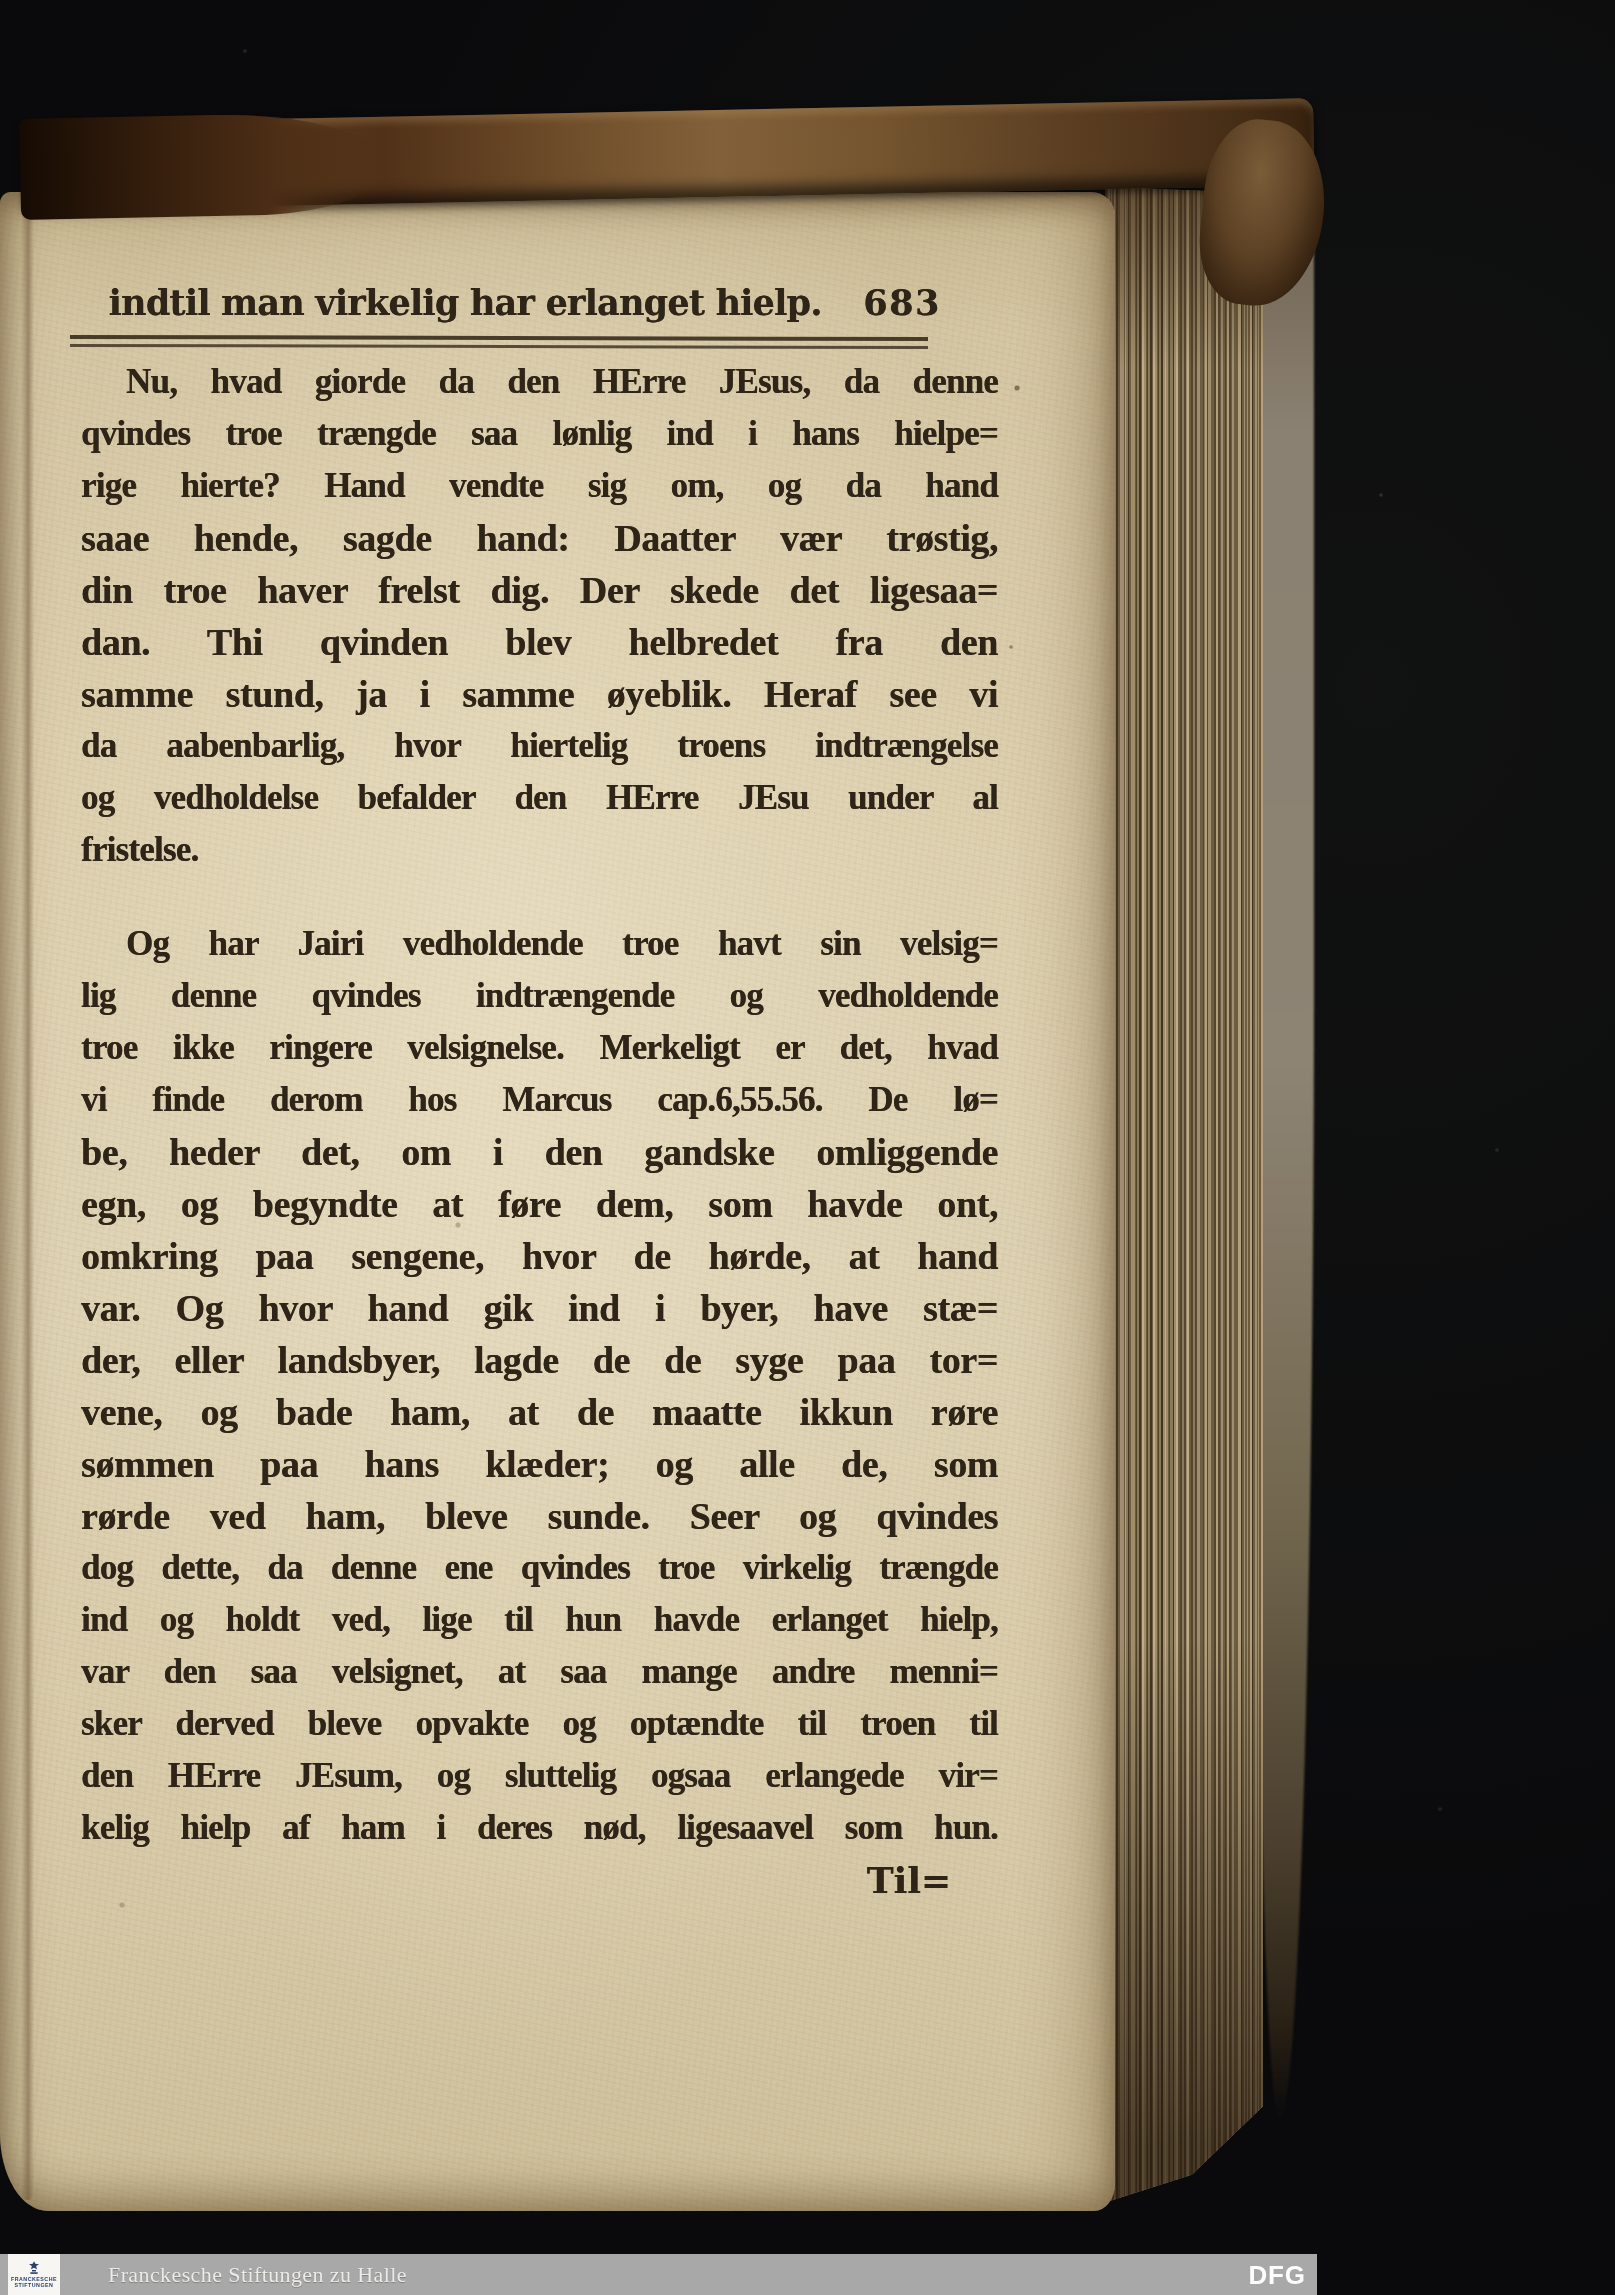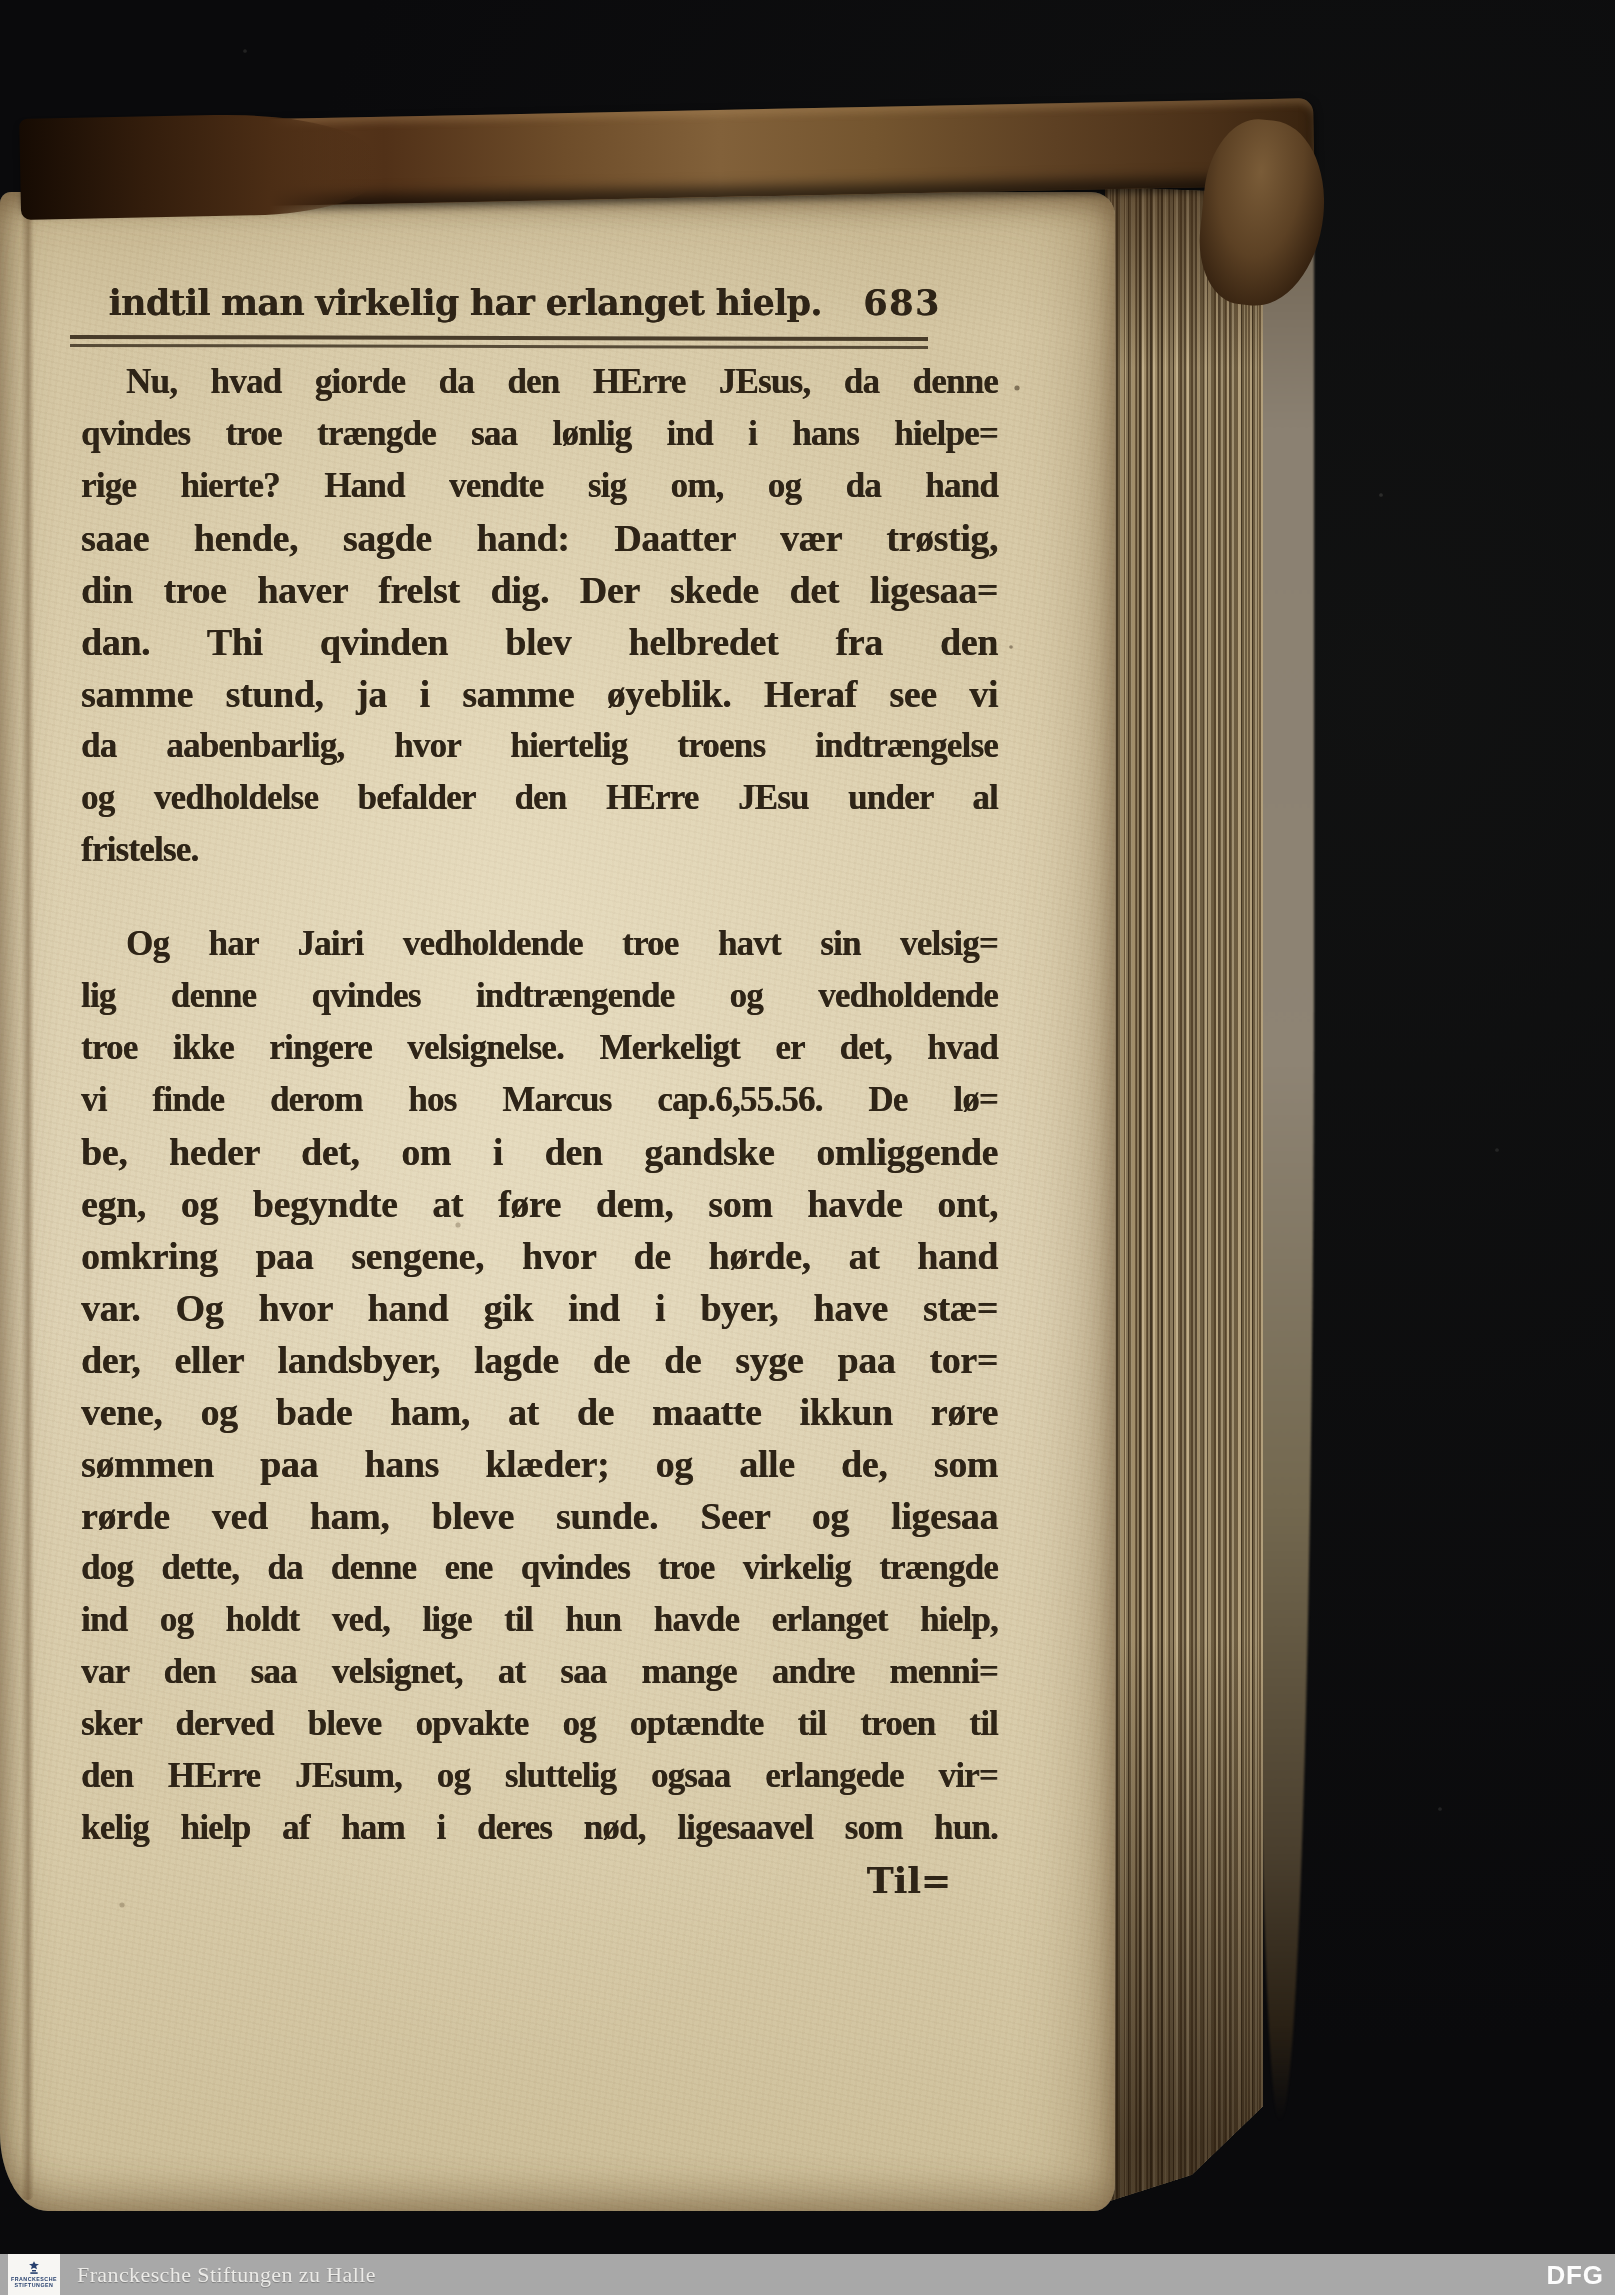--- a/index.html
+++ b/index.html
@@ -107,22 +107,22 @@
   .para{font-size:35px;line-height:52px;letter-spacing:-0.8px;word-spacing:0.8px;font-family:Liberation Serif, serif;}
   .para .line{text-align:justify;text-align-last:justify;white-space:nowrap;}
   .para .line.noj{text-align:left;text-align-last:left;}
   .para .line.indent{padding-left:45px;}
   .para .line.em{font-size:38px;letter-spacing:-0.4px;}
   .para1{margin-top:8px;}
   .para2{margin-top:42px;}
   .catchword{margin-top:5px;padding-right:47px;text-align:right;font-size:36px;}
   
   .footer{
-    position:absolute;left:0;bottom:0;width:1615px;height:41px;background:var(--bar);
-    z-index:10;display:flex;align-items:center;
+    position:absolute;left:0;bottom:0;width:1317px;height:41px;background:var(--bar);
+    z-index:10;display:flex;align-items:center;padding-left:31px;
   }
   .logo-box{
     position:absolute;left:8px;bottom:0;width:52px;height:41px;background:#f7f6f3;
     display:flex;flex-direction:column;align-items:center;justify-content:center;gap:0.8px;
   }
   .logo-box svg{width:16px;height:16px;fill:var(--navy);}
   .logo-text{font-family:"Liberation Sans",sans-serif;font-size:5.3px;line-height:5.7px;
     letter-spacing:0.5px;color:var(--navy);text-align:center;font-weight:bold;}
   .inst{
     margin-left:77px;font-family:"Liberation Serif",serif;font-size:22px;
@@ -172,21 +172,21 @@
           <div class="line">lig denne qvindes indtrængende og vedholdende</div>
           <div class="line">troe ikke ringere velsignelse. Merkeligt er det, hvad</div>
           <div class="line">vi finde derom hos Marcus cap.6,55.56.  De lø=</div>
           <div class="line em">be, heder det, om i den gandske omliggende</div>
           <div class="line em">egn, og begyndte at føre dem, som havde ont,</div>
           <div class="line em">omkring paa sengene, hvor de hørde, at hand</div>
           <div class="line em">var.   Og hvor hand gik ind i byer, have stæ=</div>
           <div class="line em">der, eller landsbyer, lagde de de syge paa tor=</div>
           <div class="line em">vene, og bade ham, at de maatte ikkun røre</div>
           <div class="line em">sømmen paa hans klæder; og alle de, som</div>
-          <div class="line em">rørde ved ham, bleve sunde.   Seer og ligesaa</div>
+          <div class="line em">rørde ved ham, bleve sunde.   Seer og qvindes</div>
           <div class="line">dog dette, da denne ene qvindes troe virkelig trængde</div>
           <div class="line">ind og holdt ved,  lige til hun havde erlanget hielp,</div>
           <div class="line">var den saa velsignet,  at saa mange andre menni=</div>
           <div class="line">sker derved bleve opvakte og optændte til troen til</div>
           <div class="line">den HErre JEsum, og sluttelig ogsaa erlangede vir=</div>
           <div class="line">kelig hielp af ham i deres nød,  ligesaavel som hun.</div>
         </div>
       </div>
 
     <div class="catchword">Til=</div>

